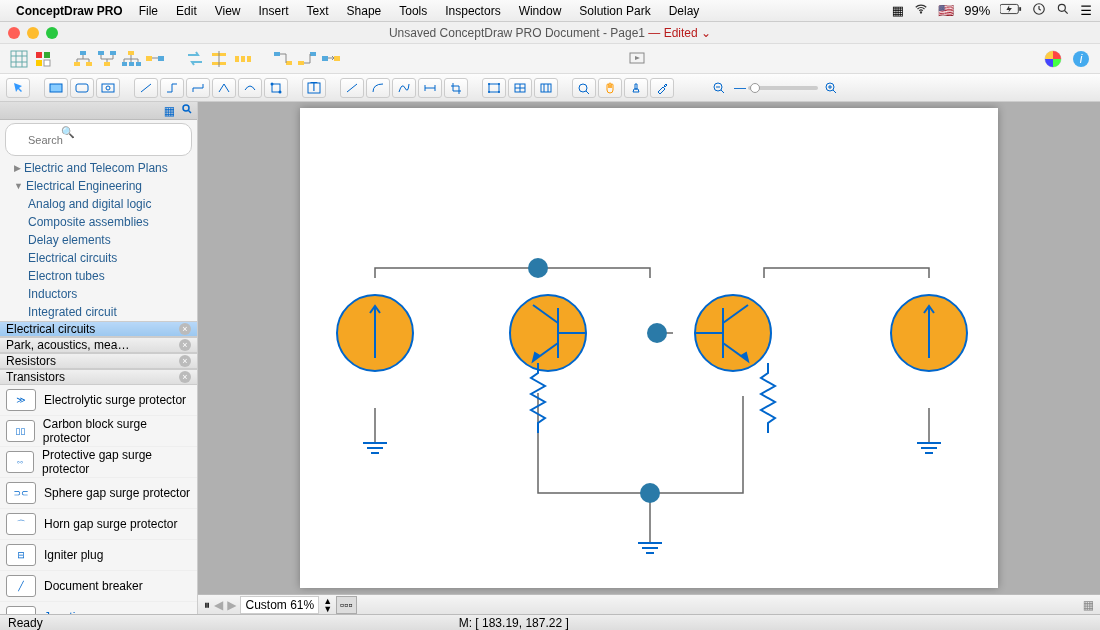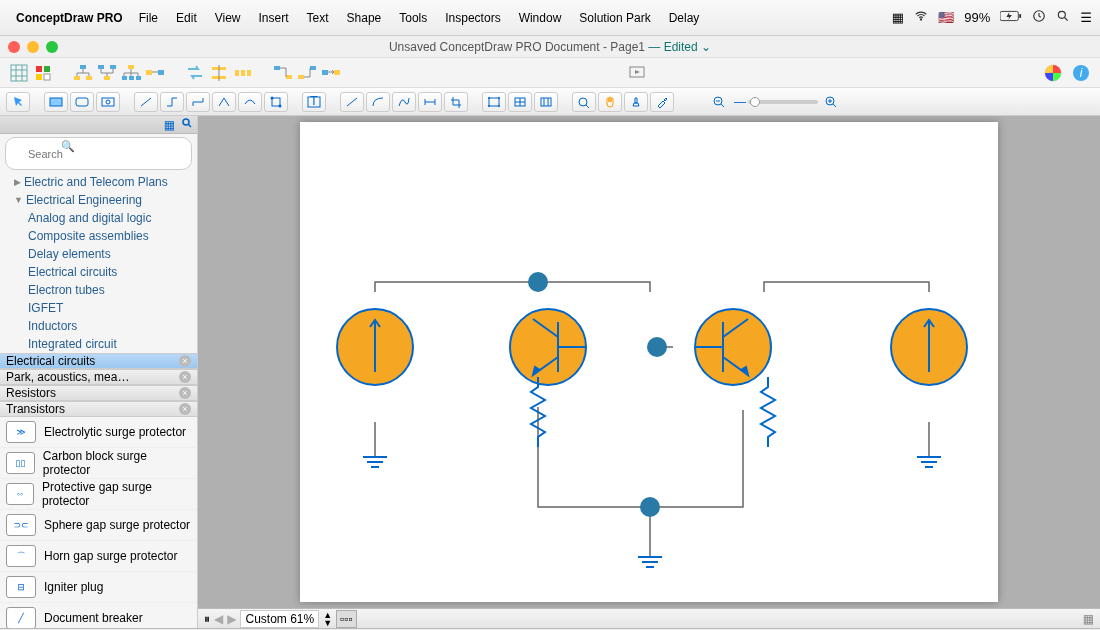--- a/index.html
+++ b/index.html
@@ -1,30 +1,30 @@
 <!DOCTYPE html>
 <html><head>
 <meta charset="utf-8">
 <style>
 *{margin:0;padding:0;box-sizing:border-box;font-family:-apple-system,BlinkMacSystemFont,"Helvetica Neue",sans-serif;font-size:12px;}
 body{width:1100px;height:630px;overflow:hidden;background:#eee;}
-.menubar{height:36px;background:linear-gradient(#fafafa,#ececec);display:flex;align-items:center;padding:0 8px;gap:2px;border-bottom:1px solid #ccc;}
+.menubar{height:22px;background:linear-gradient(#fafafa,#ececec);display:flex;align-items:center;padding:0 8px;gap:2px;border-bottom:1px solid #ccc;}
 .apple{font-size:14px;margin-right:6px;}
 .app-name{font-weight:bold;margin-right:6px;}
 .menu-item{padding:2px 8px;cursor:default;}
 .menu-right{margin-left:auto;display:flex;align-items:center;gap:10px;}
 .menu-right span{font-size:13px;}
 .titlebar{height:22px;background:#f0f0f0;display:flex;align-items:center;justify-content:center;border-bottom:1px solid #ddd;position:relative;}
 .traffic{position:absolute;left:8px;display:flex;gap:7px;}
 .light{width:12px;height:12px;border-radius:50%;}
 .red{background:#ff5f57;}
 .yellow{background:#febc2e;}
 .green{background:#28c840;}
 .doc-title{color:#555;font-size:12px;}
-.doc-title .edited{color:#0f766e;}
+.doc-title .edited{color:#b91c1c;}
 .toolbar1{height:30px;background:#f4f4f4;border-bottom:1px solid #ddd;display:flex;align-items:center;padding:0 8px;gap:2px;}
 .tb-ico{width:22px;height:22px;display:flex;align-items:center;justify-content:center;border:1px solid transparent;}
 .tb-sep{width:14px;}
 .toolbar1 .right{margin-left:auto;display:flex;gap:6px;}
 .toolbar2{height:28px;background:linear-gradient(#fdfdfd,#e8e8e8);border-bottom:1px solid #ccc;display:flex;align-items:center;padding:0 6px;gap:2px;}
 .tb2-btn{width:24px;height:20px;display:flex;align-items:center;justify-content:center;border:1px solid #ccc;border-radius:3px;background:linear-gradient(#fff,#eee);}
 .tb2-sep{width:10px;}
 .main{display:flex;height:512px;}
 .sidebar{width:198px;background:#f5f5f5;border-right:1px solid #ccc;display:flex;flex-direction:column;}
 .side-top{height:18px;background:linear-gradient(#e0e0e0,#d0d0d0);display:flex;align-items:center;justify-content:flex-end;padding-right:4px;gap:6px;border-bottom:1px solid #bbb;}
@@ -400,21 +400,20 @@
         </div>
       <div class="tree-item">
           <span class="arrow">▼</span>
           <span>Electrical Engineering</span>
         </div>
       <div class="tree-item child">Analog and digital logic</div>
       <div class="tree-item child">Composite assemblies</div>
       <div class="tree-item child">Delay elements</div>
       <div class="tree-item child">Electrical circuits</div>
       <div class="tree-item child">Electron tubes</div>
-      <div class="tree-item child">IGFET</div>
       <div class="tree-item child">Inductors</div>
       <div class="tree-item child">Integrated circuit</div>
       <div class="cat-row sel">
           <span>Electrical circuits</span>
           <span class="cat-close">×</span>
         </div>
       <div class="cat-row">
           <span>Park, acoustics, mea…</span>
           <span class="cat-close">×</span>
         </div>

